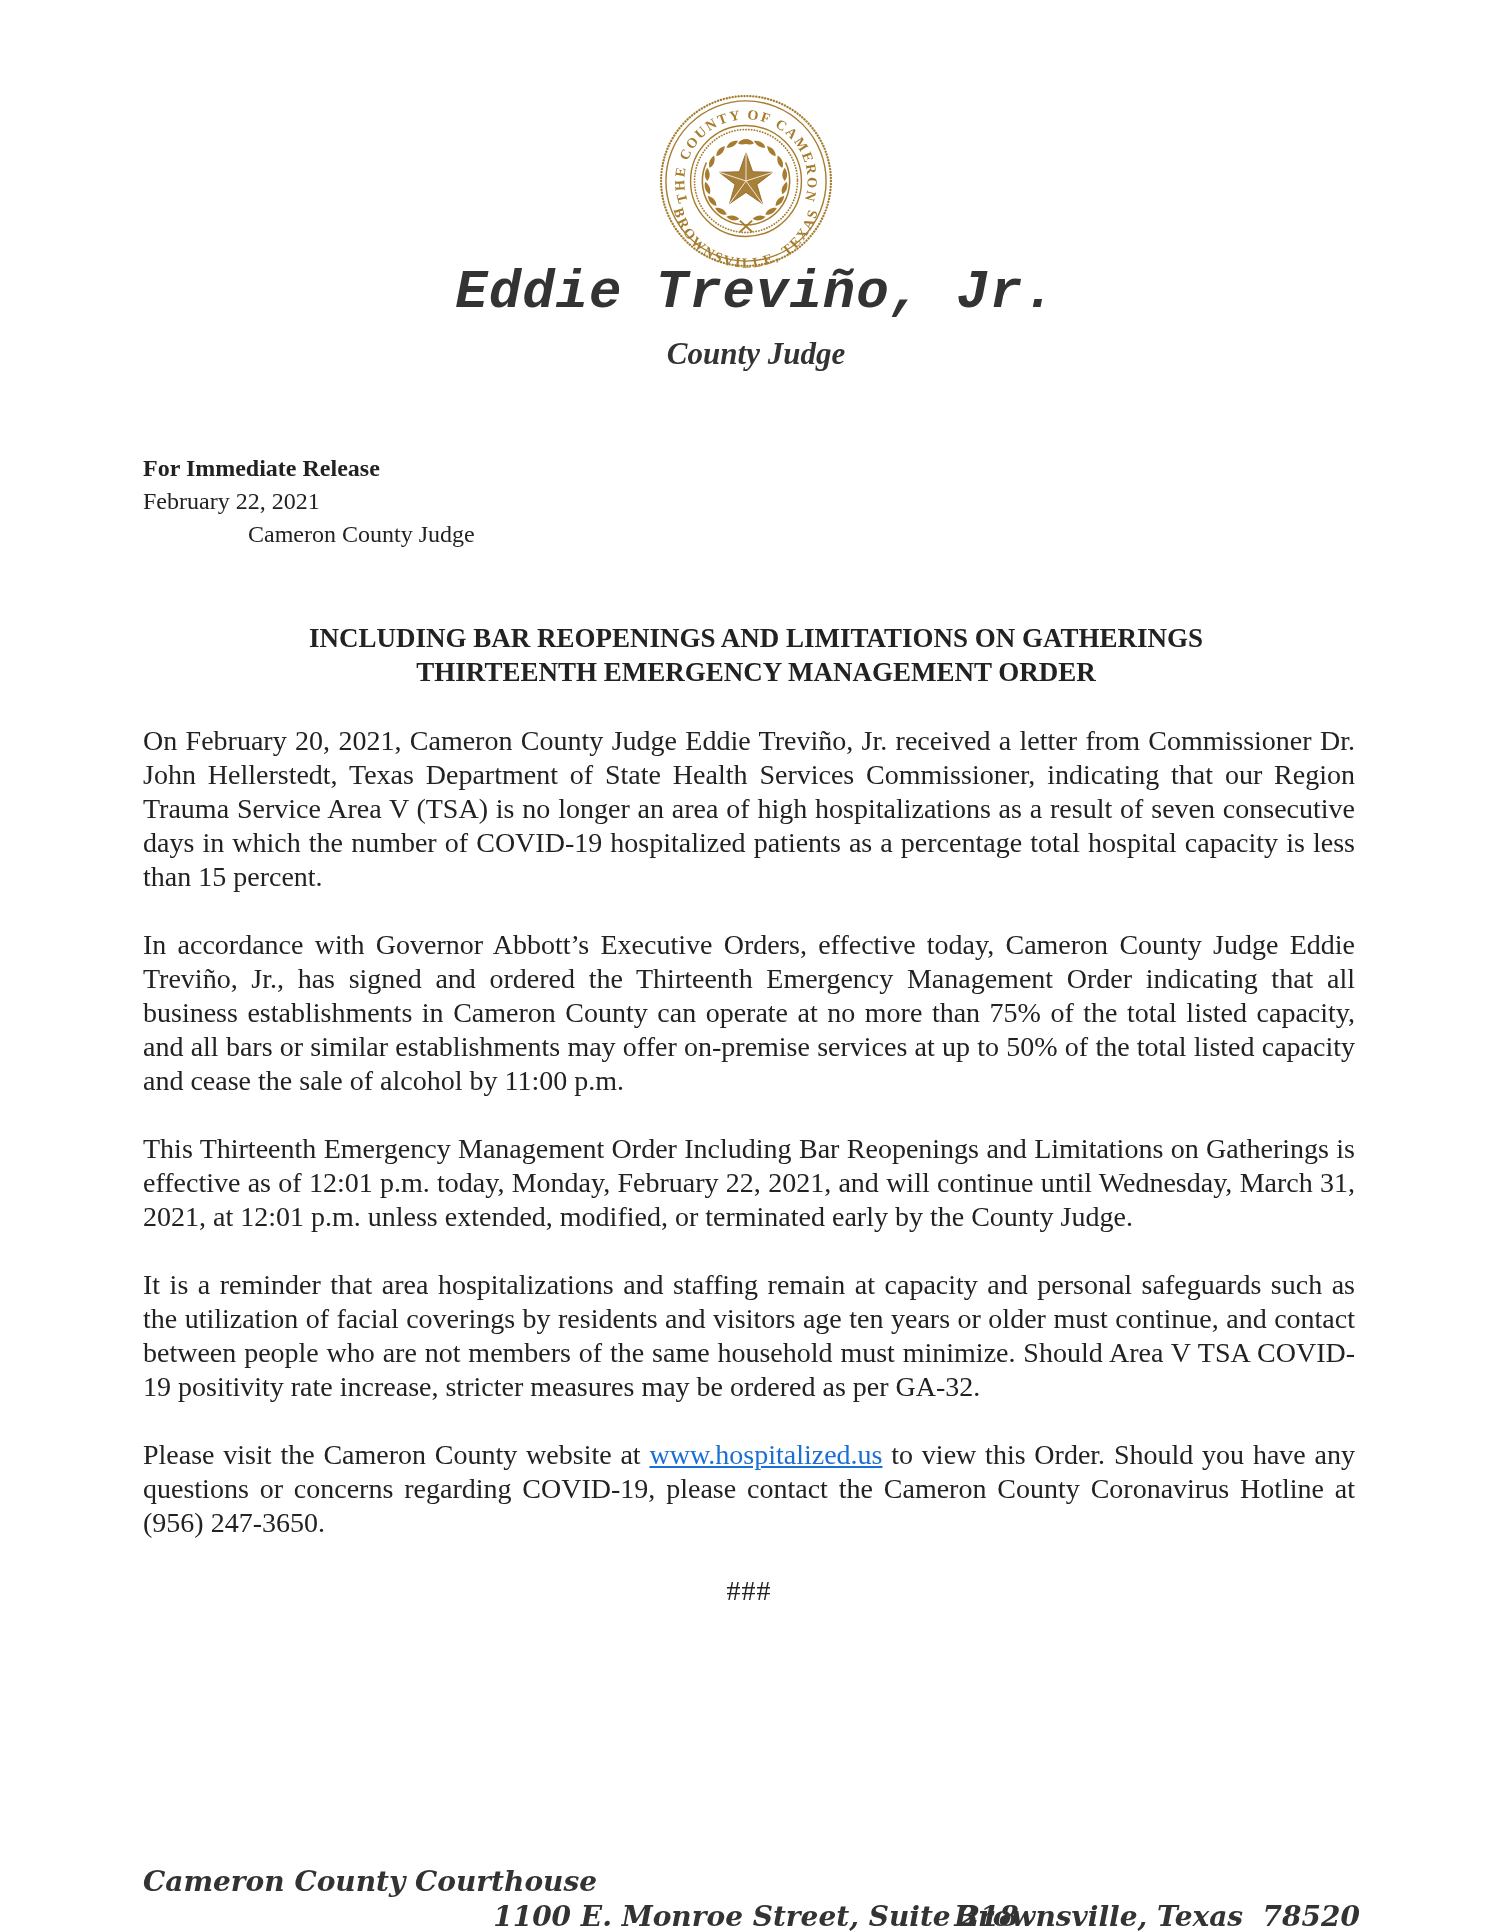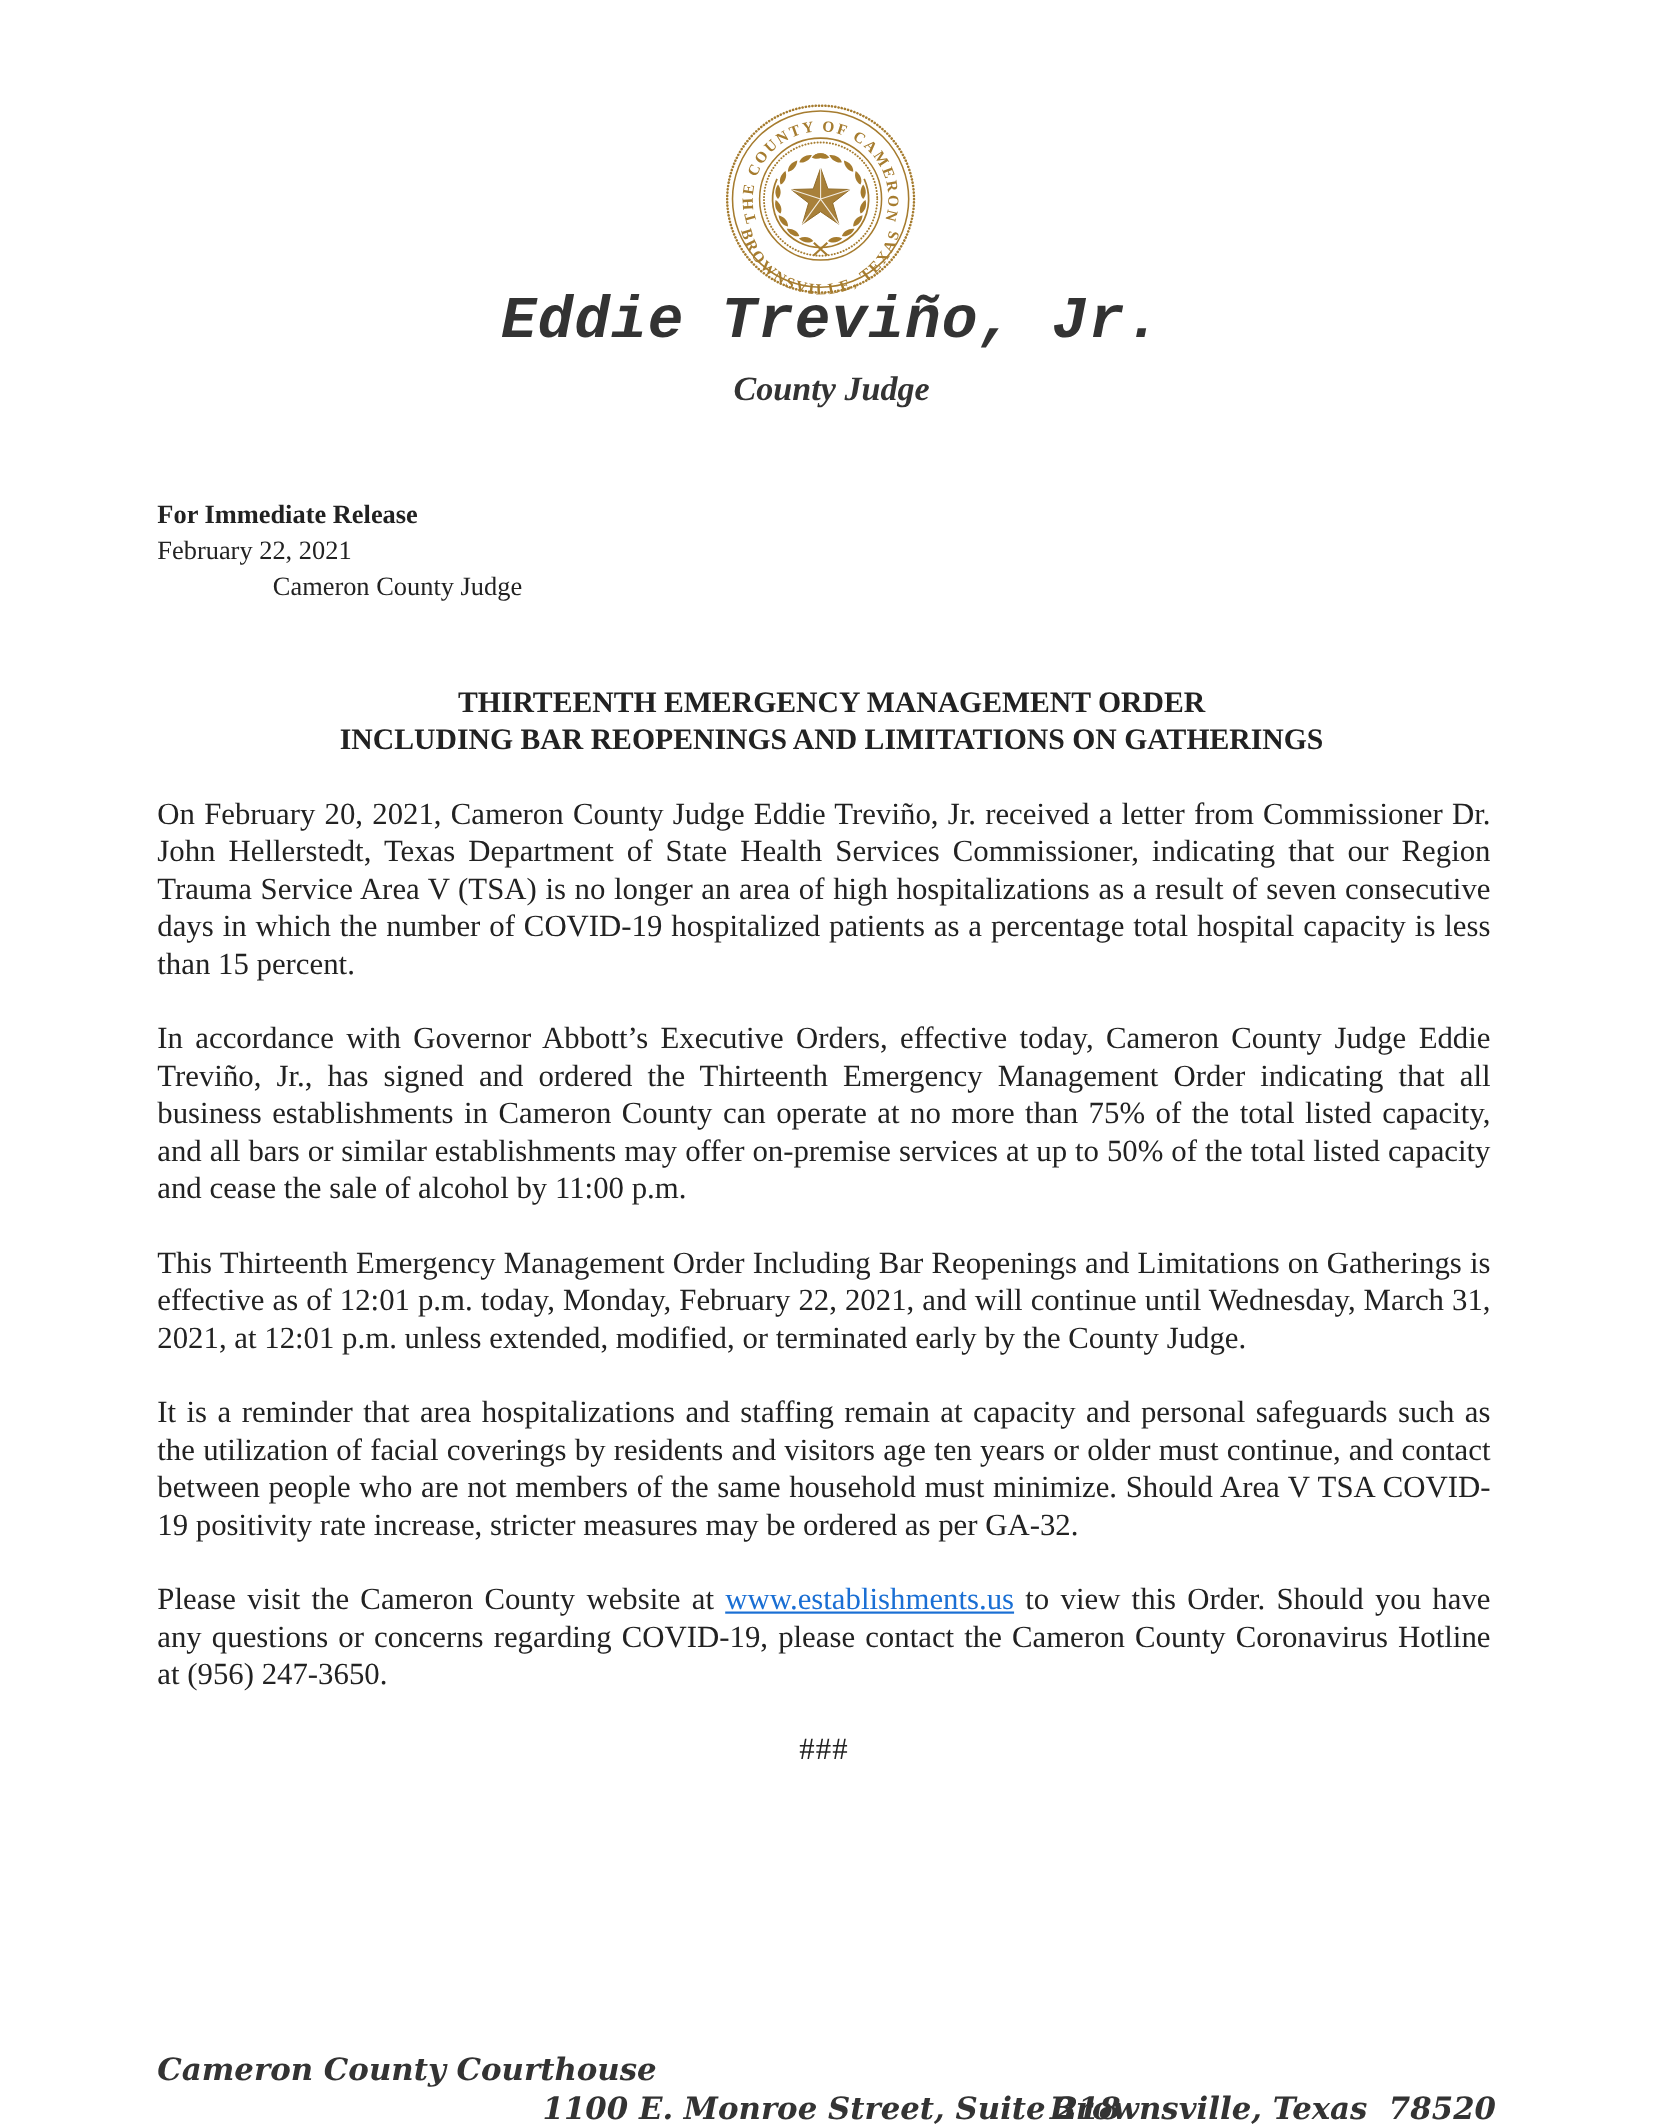--- a/index.html
+++ b/index.html
@@ -109,30 +109,30 @@
   <div class="name">Eddie Treviño, Jr.</div>
   <div class="judge-title">County Judge</div>
 
   <div class="release-block">
     <div class="bold">For Immediate Release</div>
     <div>February 22, 2021</div>
     <div class="indent">Cameron County Judge</div>
   </div>
 
   <div class="doc-title">
+    <div>INCLUDING BAR REOPENINGS AND LIMITATIONS ON GATHERINGS</div>
     <div>THIRTEENTH EMERGENCY MANAGEMENT ORDER</div>
-    <div>INCLUDING BAR REOPENINGS AND LIMITATIONS ON GATHERINGS</div>
   </div>
 
   <div class="content">
     <p>On February 20, 2021, Cameron County Judge Eddie Treviño, Jr. received a letter from Commissioner Dr. John Hellerstedt, Texas Department of State Health Services Commissioner, indicating that our Region Trauma Service Area V (TSA) is no longer an area of high hospitalizations as a result of seven consecutive days in which the number of COVID-19 hospitalized patients as a percentage total hospital capacity is less than 15 percent.</p>
     <p>In accordance with Governor Abbott’s Executive Orders, effective today, Cameron County Judge Eddie Treviño, Jr., has signed and ordered the Thirteenth Emergency Management Order indicating that all business establishments in Cameron County can operate at no more than 75% of the total listed capacity, and all bars or similar establishments may offer on-premise services at up to 50% of the total listed capacity and cease the sale of alcohol by 11:00 p.m.</p>
     <p>This Thirteenth Emergency Management Order Including Bar Reopenings and Limitations on Gatherings is effective as of 12:01 p.m. today, Monday, February 22, 2021, and will continue until Wednesday, March 31, 2021, at 12:01 p.m. unless extended, modified, or terminated early by the County Judge.</p>
     <p>It is a reminder that area hospitalizations and staffing remain at capacity and personal safeguards such as the utilization of facial coverings by residents and visitors age ten years or older must continue, and contact between people who are not members of the same household must minimize. Should Area V TSA COVID-19 positivity rate increase, stricter measures may be ordered as per GA-32.</p>
-    <p><span>Please visit the Cameron County website at </span><a class="link">www.establishments.us</a><span> to view this Order. Should you have any questions or concerns regarding COVID-19, please contact the Cameron County Coronavirus Hotline at (956) 247-3650.</span></p>
+    <p><span>Please visit the Cameron County website at </span><a class="link">www.hospitalized.us</a><span> to view this Order. Should you have any questions or concerns regarding COVID-19, please contact the Cameron County Coronavirus Hotline at (956) 247-3650.</span></p>
     <div class="end-mark">###</div>
   </div>
 
   <div class="footer-col footer-left">
     <div>Cameron County Courthouse</div>
     
     
   </div>
   <div class="footer-col footer-center">
     <div>1100 E. Monroe Street, Suite 218</div>

